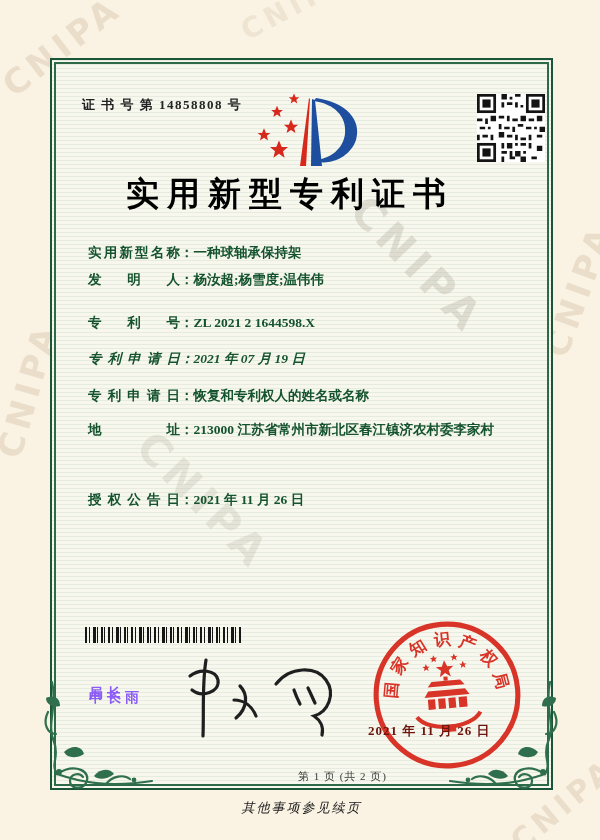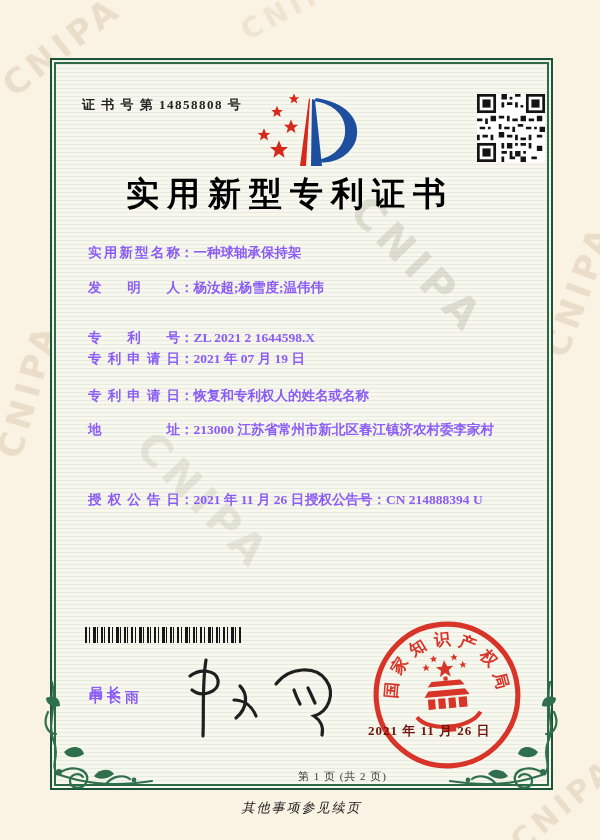--- a/index.html
+++ b/index.html
@@ -59,29 +59,29 @@
   }
   .logo { position:absolute; left:248px; top:86px; width:128px; height:86px; z-index:2; }
   .qr   { position:absolute; left:477px; top:94px; width:68px;  height:68px; z-index:2; }
   .title {
     position:absolute; left:50px; top:172px; width:404px; z-index:2;
     text-align:right; font-size:33px; font-weight:700; letter-spacing:8px; color:#000000;
   }
   
   .row {
     position:absolute; left:88px; z-index:2; white-space:nowrap;
-    font-size:13.5px; font-weight:600; color:#8b5cf6;
+    font-size:13.5px; font-weight:600; color:#14532d;
   }
   .row .lbl {
     display:inline-block; width:92px;
     text-align:justify; text-align-last:justify;
     vertical-align:top;
   }
-  .r1 { top:244px; } .r2 { top:279px; } .r3 { top:314px;margin-top:15px; }
-  .r4 { top:350px; } .r5 { top:387px; } .r6 { top:421px; } .r7 { top:455px;margin-top:36px; }
+  .r1 { top:244px; } .r2 { top:271px; } .r3 { top:314px; }
+  .r4 { top:350px;font-style:italic; } .r5 { top:387px; } .r6 { top:421px; } .r7 { top:455px;margin-top:36px; }
   .pair2 { position:absolute; left:217px; top:0; white-space:nowrap; }
   
   .paras {
     position:absolute; left:88px; top:489px; width:428px; z-index:2;
     font-size:13px; line-height:1.66; font-style:italic; font-weight:500;
     color:#222; text-align:justify;
   }
   .paras p { text-indent:2em; }
   
   .barcode {
@@ -202,23 +202,20 @@
   <span class="lbl">专利申请日</span><span>：</span><span>2021 年 07 月 19 日</span>
 </div>
 <div class="row r5">
   <span class="lbl">专利申请日</span><span>：</span><span>恢复和专利权人的姓名或名称</span>
 </div>
 <div class="row r6">
   <span class="lbl">地址</span><span>：</span><span>213000 江苏省常州市新北区春江镇济农村委李家村</span>
 </div>
 <div class="row r7">
   <span class="lbl">授权公告日</span><span>：</span><span>2021 年 11 月 26 日</span>
-  <span class="pair2">
-    <span>授权公告号</span><span>：</span><span>CN 214888394 U</span>
-  </span>
 </div>
 
 <div class="paras">
 </div>
 
 <div class="barcode"></div>
 
 <div class="official o1">局长</div>
 <div class="official o2">申长雨</div>
 

